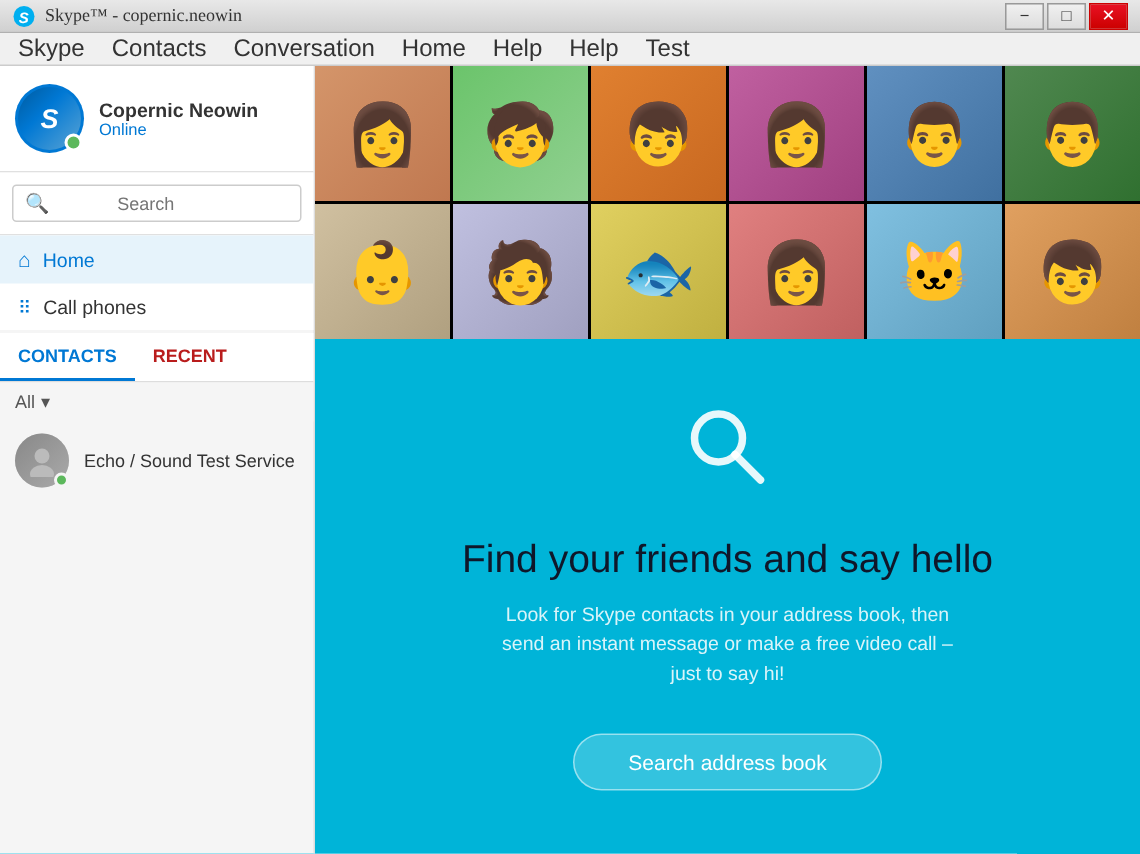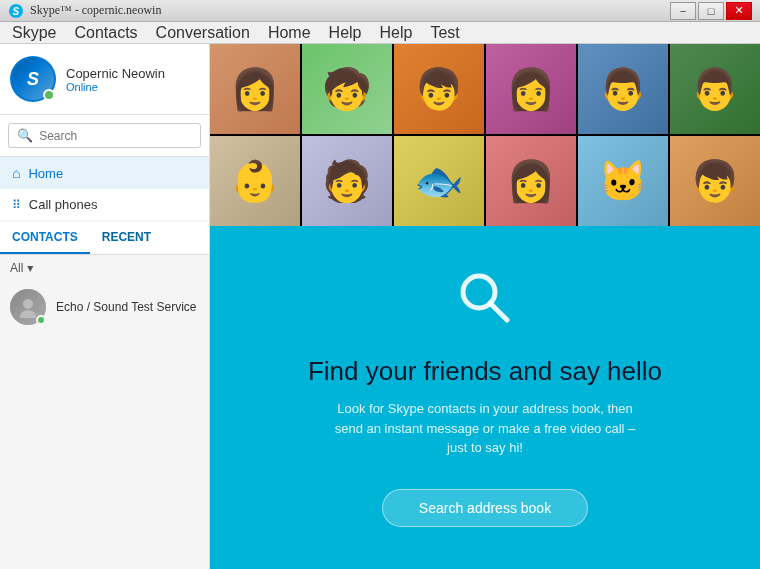--- a/index.html
+++ b/index.html
@@ -81,58 +81,58 @@
       background: linear-gradient(135deg, #005a9e 0%, #0078d4 40%, #5ba4d4 100%);
       display: flex; align-items: center; justify-content: center;
       overflow: hidden;
     }
     .online-badge {
       position: absolute; bottom: 1px; right: 1px;
       width: 12px; height: 12px; border-radius: 50%;
       background: #5cb85c; border: 2px solid #fff;
     }
     .profile-info { display: flex; flex-direction: column; }
-    .profile-name { font-size: 13px; font-weight: 400; color: #333; }
+    .profile-name { font-size: 13px; font-weight: 700; color: #333; }
     .profile-status { font-size: 11px; color: #0078d4; }
 
     
     .search-area {
       padding: 8px;
       background: #fff;
       border-bottom: 1px solid #e0e0e0;
     }
     .search-box {
       display: flex; align-items: center; gap: 6px;
       border: 1px solid #ccc; border-radius: 3px;
       padding: 4px 8px; background: #fff;
     }
     .search-icon-sm { color: #aaa; font-size: 13px; }
     .search-input {
       border: none; outline: none; font-size: 12px; color: #666;
-      width: 100%; background: transparent;
+      width: 100%; background: transparent; margin-left: 39px;
     }
 
     
     .nav-items { background: #fff; }
     .nav-item {
       display: flex; align-items: center; gap: 8px;
       padding: 8px 12px; cursor: pointer; font-size: 13px; color: #333;
     }
     .nav-item.active { background: #e6f3fb; color: #0078d4; }
     .nav-icon { font-size: 14px; color: #0078d4; }
     .nav-icon-grid { font-size: 12px; color: #0078d4; }
 
     
     .contacts-tabs {
       display: flex; border-bottom: 1px solid #ddd;
       background: #fff; margin-top: 2px;
     }
     .tab {
       padding: 8px 12px; font-size: 12px; font-weight: 600;
-      cursor: pointer; color: #0369a1; border-bottom: 2px solid transparent;
+      cursor: pointer; color: #b91c1c; border-bottom: 2px solid transparent;
     }
     .tab.active { color: #0078d4; border-bottom-color: #0078d4; }
 
     
     .filter-row {
       padding: 6px 10px; font-size: 12px; color: #555;
       display: flex; align-items: center; gap: 4px; cursor: pointer;
       background: #f5f5f5;
     }
 

